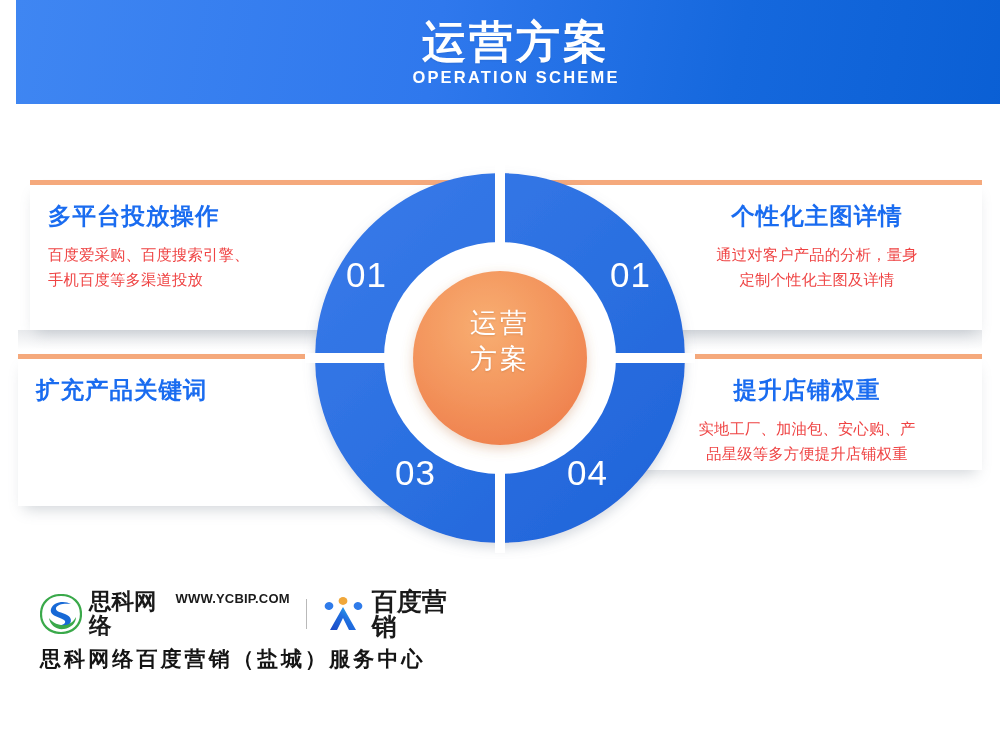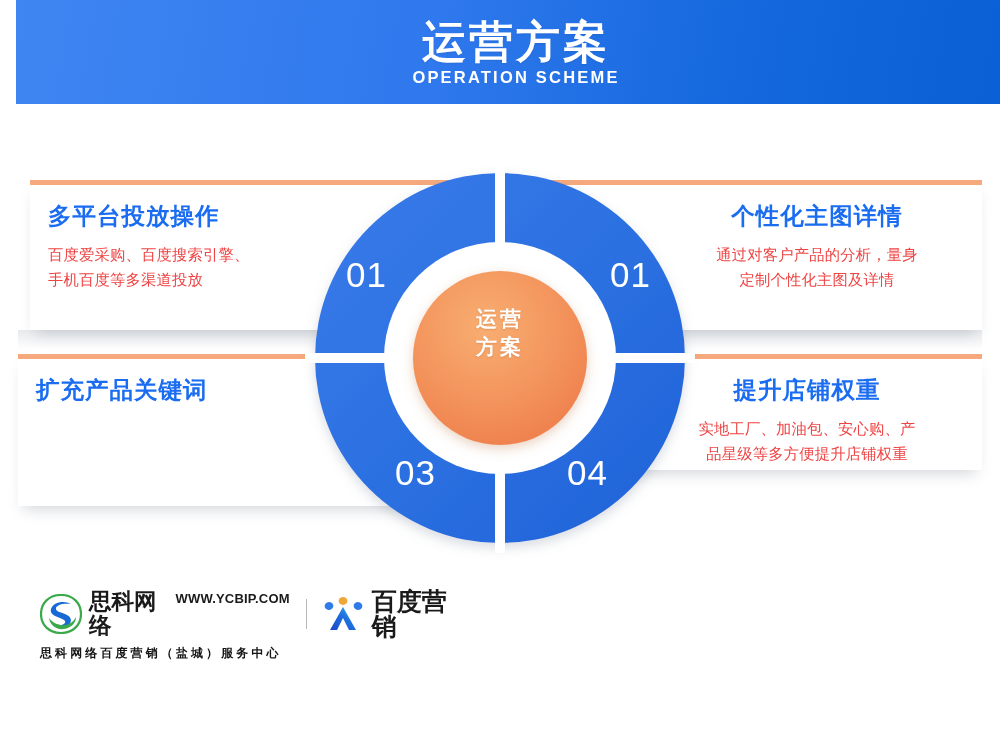--- a/index.html
+++ b/index.html
@@ -135,22 +135,22 @@
   .num-03 { left: 96px;  top: 298px; }
   .num-04 { left: 268px; top: 298px; }
 
   .core-label {
     position: absolute;
     left: 151px;
     top: 148px;
     width: 100px;
     text-align: center;
     color: #ffffff;
-    font-size: 21px;
-    font-weight: bold;
+    font-size: 27px;
+    font-weight: normal;
     letter-spacing: 3px;
     line-height: 1.35;
     text-shadow: 0 1px 2px rgba(140,70,20,0.22);
   }
 
   
   .footer {
     position: absolute;
     left: 40px;
     top: 488px;
@@ -195,21 +195,21 @@
     margin-left: 6px;
     color: #1a1a1a;
     font-size: 25px;
     font-weight: bold;
     letter-spacing: 0px;
     line-height: 1;
   }
   .footer-sub {
     margin-top: 10px;
     color: #141414;
-    font-size: 12px;
+    font-size: 21px;
     font-weight: bold;
     letter-spacing: 3.1px;
     line-height: 1.2;
   }
 </style>
 </head>
 <body>
 
 <div class="header">
   <div class="header-title-cn">运营方案</div>

